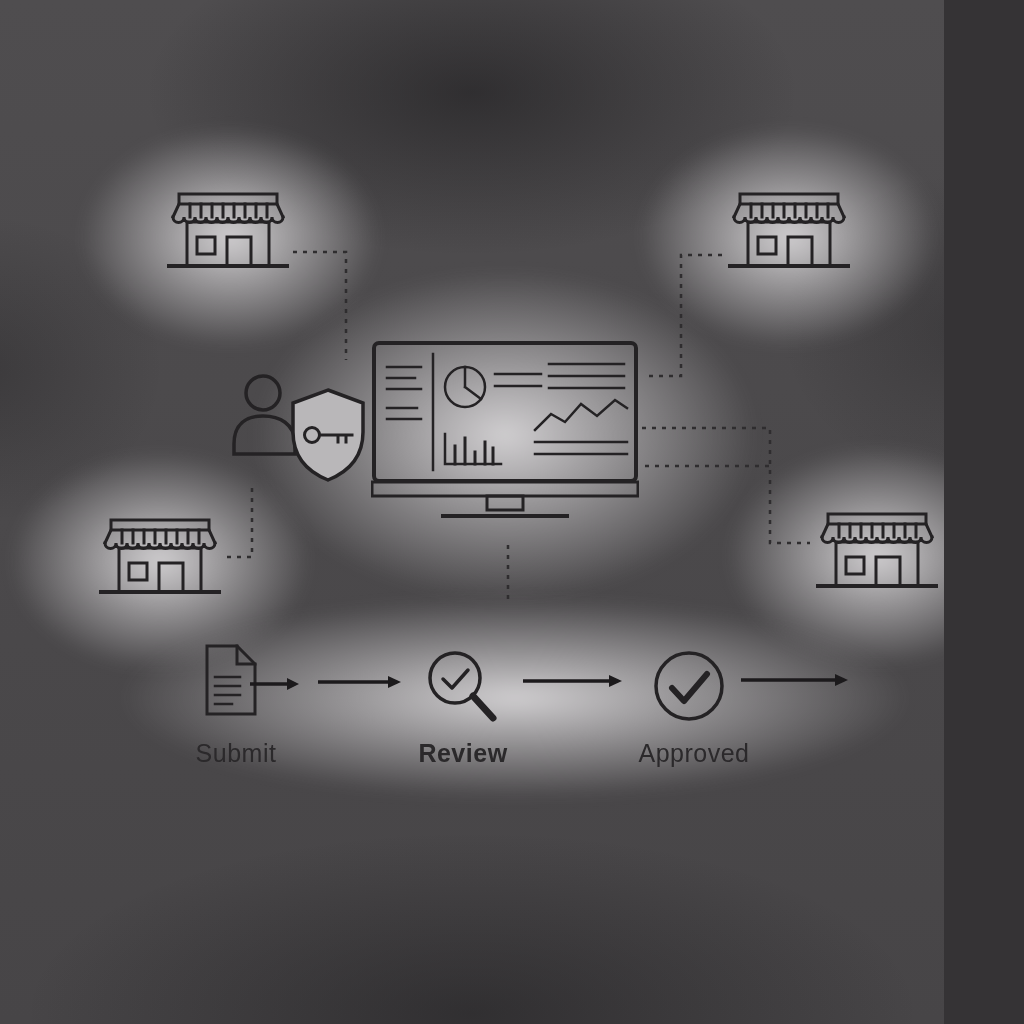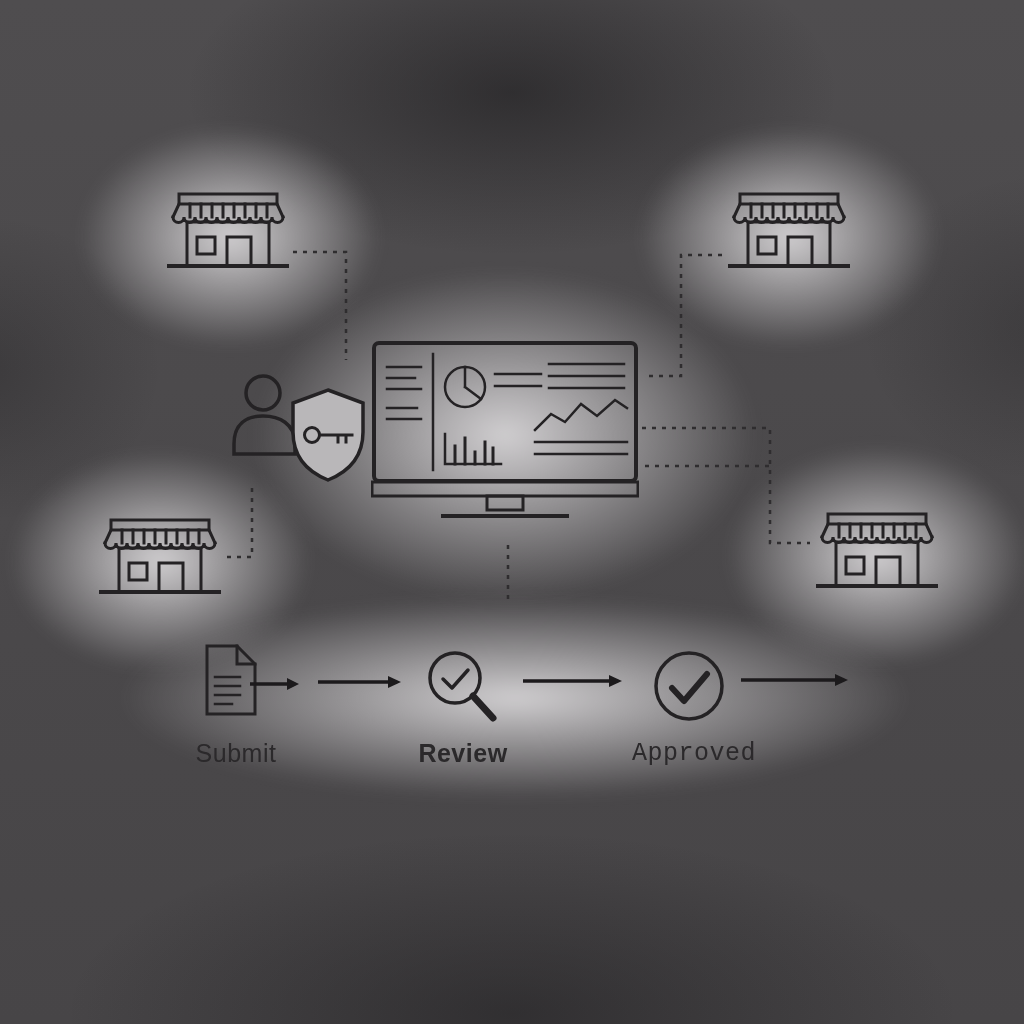--- a/index.html
+++ b/index.html
@@ -1,17 +1,17 @@
 <!DOCTYPE html>
 <html><head>
 <meta charset="utf-8">
 <style>
   html,body{margin:0;padding:0;background:#353335;}
   #stage{
-    position:relative;width:1024px;height:1024px;overflow:hidden;
+    position:relative;width:944px;height:1024px;overflow:hidden;
     font-family:"Liberation Sans",sans-serif;
     background:
       radial-gradient(ellipse 480px 240px at 50% 9%, rgba(18,17,19,.50), rgba(18,17,19,0) 68%),
       radial-gradient(ellipse 640px 260px at 50% 99%, rgba(18,17,19,.42), rgba(18,17,19,0) 70%),
       radial-gradient(ellipse 260px 220px at -2% 36%, rgba(18,17,19,.28), rgba(18,17,19,0) 70%),
       radial-gradient(ellipse 260px 220px at 102% 32%, rgba(18,17,19,.25), rgba(18,17,19,0) 70%),
       linear-gradient(#4f4d4f,#474547);
   }
   .glow{position:absolute;border-radius:50%;filter:blur(8px);
     background:radial-gradient(closest-side, rgba(233,231,233,.85), rgba(233,231,233,.38) 55%, rgba(233,231,233,0) 100%);}
@@ -202,16 +202,16 @@
 
     <div class="icon" style="left:741px;top:673px;">
       <svg width="108" height="14" viewBox="0 0 108 14">
         <line x1="0" y1="7" x2="94" y2="7" stroke="#1c1a1c" stroke-width="3.5"></line>
         <polygon points="94,1 107,7 94,13" fill="#1c1a1c"></polygon>
       </svg>
     </div>
 
     <div class="step-label" style="left:236px;top:739px;">Submit</div>
     <div class="step-label" style="left:463px;top:739px;font-weight:bold;">Review</div>
-    <div class="step-label" style="left:694px;top:739px;font-family:Liberation Mono, monospace;">Approved</div>
+    <div class="step-label" style="left:694px;top:739px;">Approved</div>
   </div>
 
 </div>
 
 </body></html>

